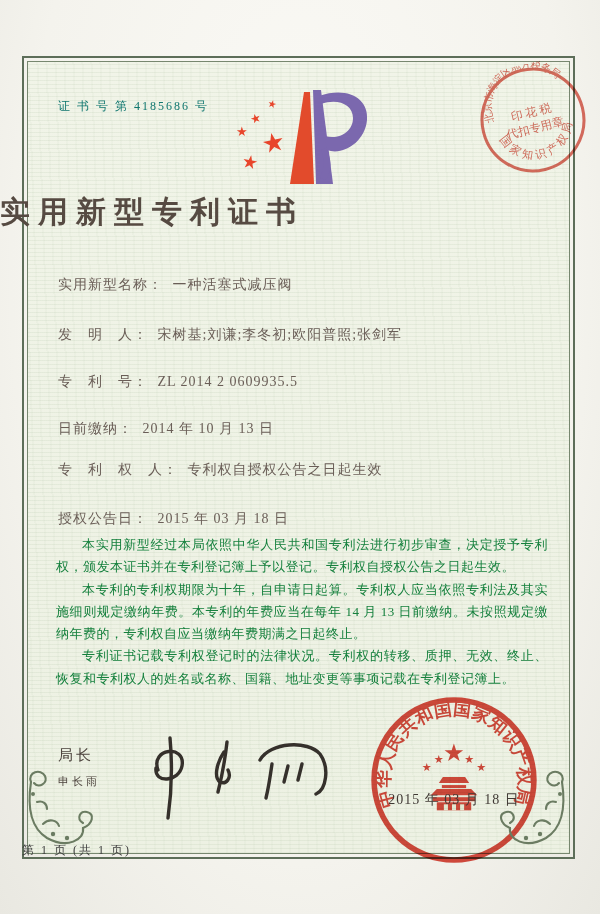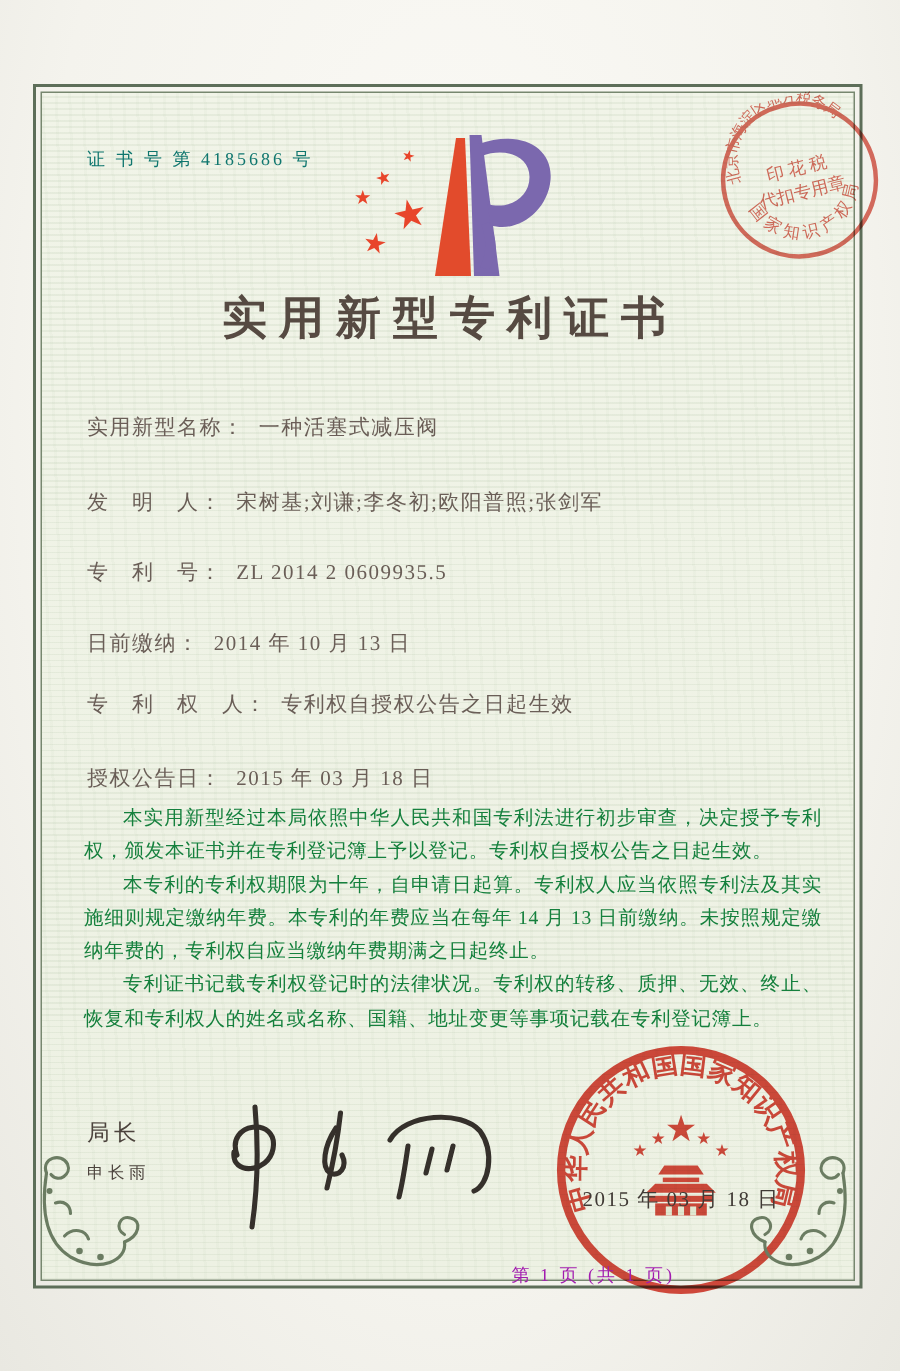--- a/index.html
+++ b/index.html
@@ -21,21 +21,21 @@
     background:
       repeating-linear-gradient(0deg, rgba(128,158,116,0.10) 0 1px, rgba(255,255,255,0) 1px 4px),
       repeating-linear-gradient(88deg, rgba(160,185,150,0.06) 0 2px, rgba(255,255,255,0) 2px 9px),
       linear-gradient(#f1f4e8, #edf1e3);
   }
   .cert-no{
     position:absolute;left:58px;top:98px;
     font-size:12px;color:#0f766e;letter-spacing:2px;
   }
   .title{
-    position:absolute;left:0;right:0;top:192px;text-align:center;
+    position:absolute;left:0;right:0;top:192px;text-align:left;
     font-size:30px;font-weight:bold;color:#564a42;letter-spacing:8px;
   }
   .logo{position:absolute;left:228px;top:86px;width:150px;height:105px;}
   .tax-seal{
     position:absolute;left:477px;top:64px;width:112px;height:112px;
     transform:rotate(-14deg);opacity:.85;mix-blend-mode:multiply;
   }
   .field-row{position:absolute;left:58px;font-size:14px;color:#6a5e57;white-space:nowrap;}
   .field-label{letter-spacing:1px;}
   .field-value{letter-spacing:1px;margin-left:6px;}
@@ -51,22 +51,22 @@
   .signature{position:absolute;left:128px;top:730px;width:235px;height:98px;}
   .office-seal{
     position:absolute;left:368px;top:694px;width:172px;height:172px;
     opacity:.9;mix-blend-mode:multiply;
   }
   .seal-date{
     position:absolute;left:368px;top:791px;width:172px;text-align:center;
     font-size:14px;color:#403a35;letter-spacing:1px;z-index:5;
   }
   .footer{
-    position:absolute;left:22px;top:842px;width:400px;text-align:right;
-    font-size:12px;color:#a21caf;letter-spacing:2px;margin-left:28px;
+    position:absolute;left:22px;top:842px;width:400px;text-align:left;
+    font-size:12px;color:#404040;letter-spacing:2px;
   }
   .ornament{position:absolute;width:84px;height:84px;}
   .ornament-left{left:23px;top:768px;}
   .ornament-right{left:486px;top:768px;transform:scaleX(-1);}
 </style>
 </head>
 <body>
 
 <div class="page">
 

